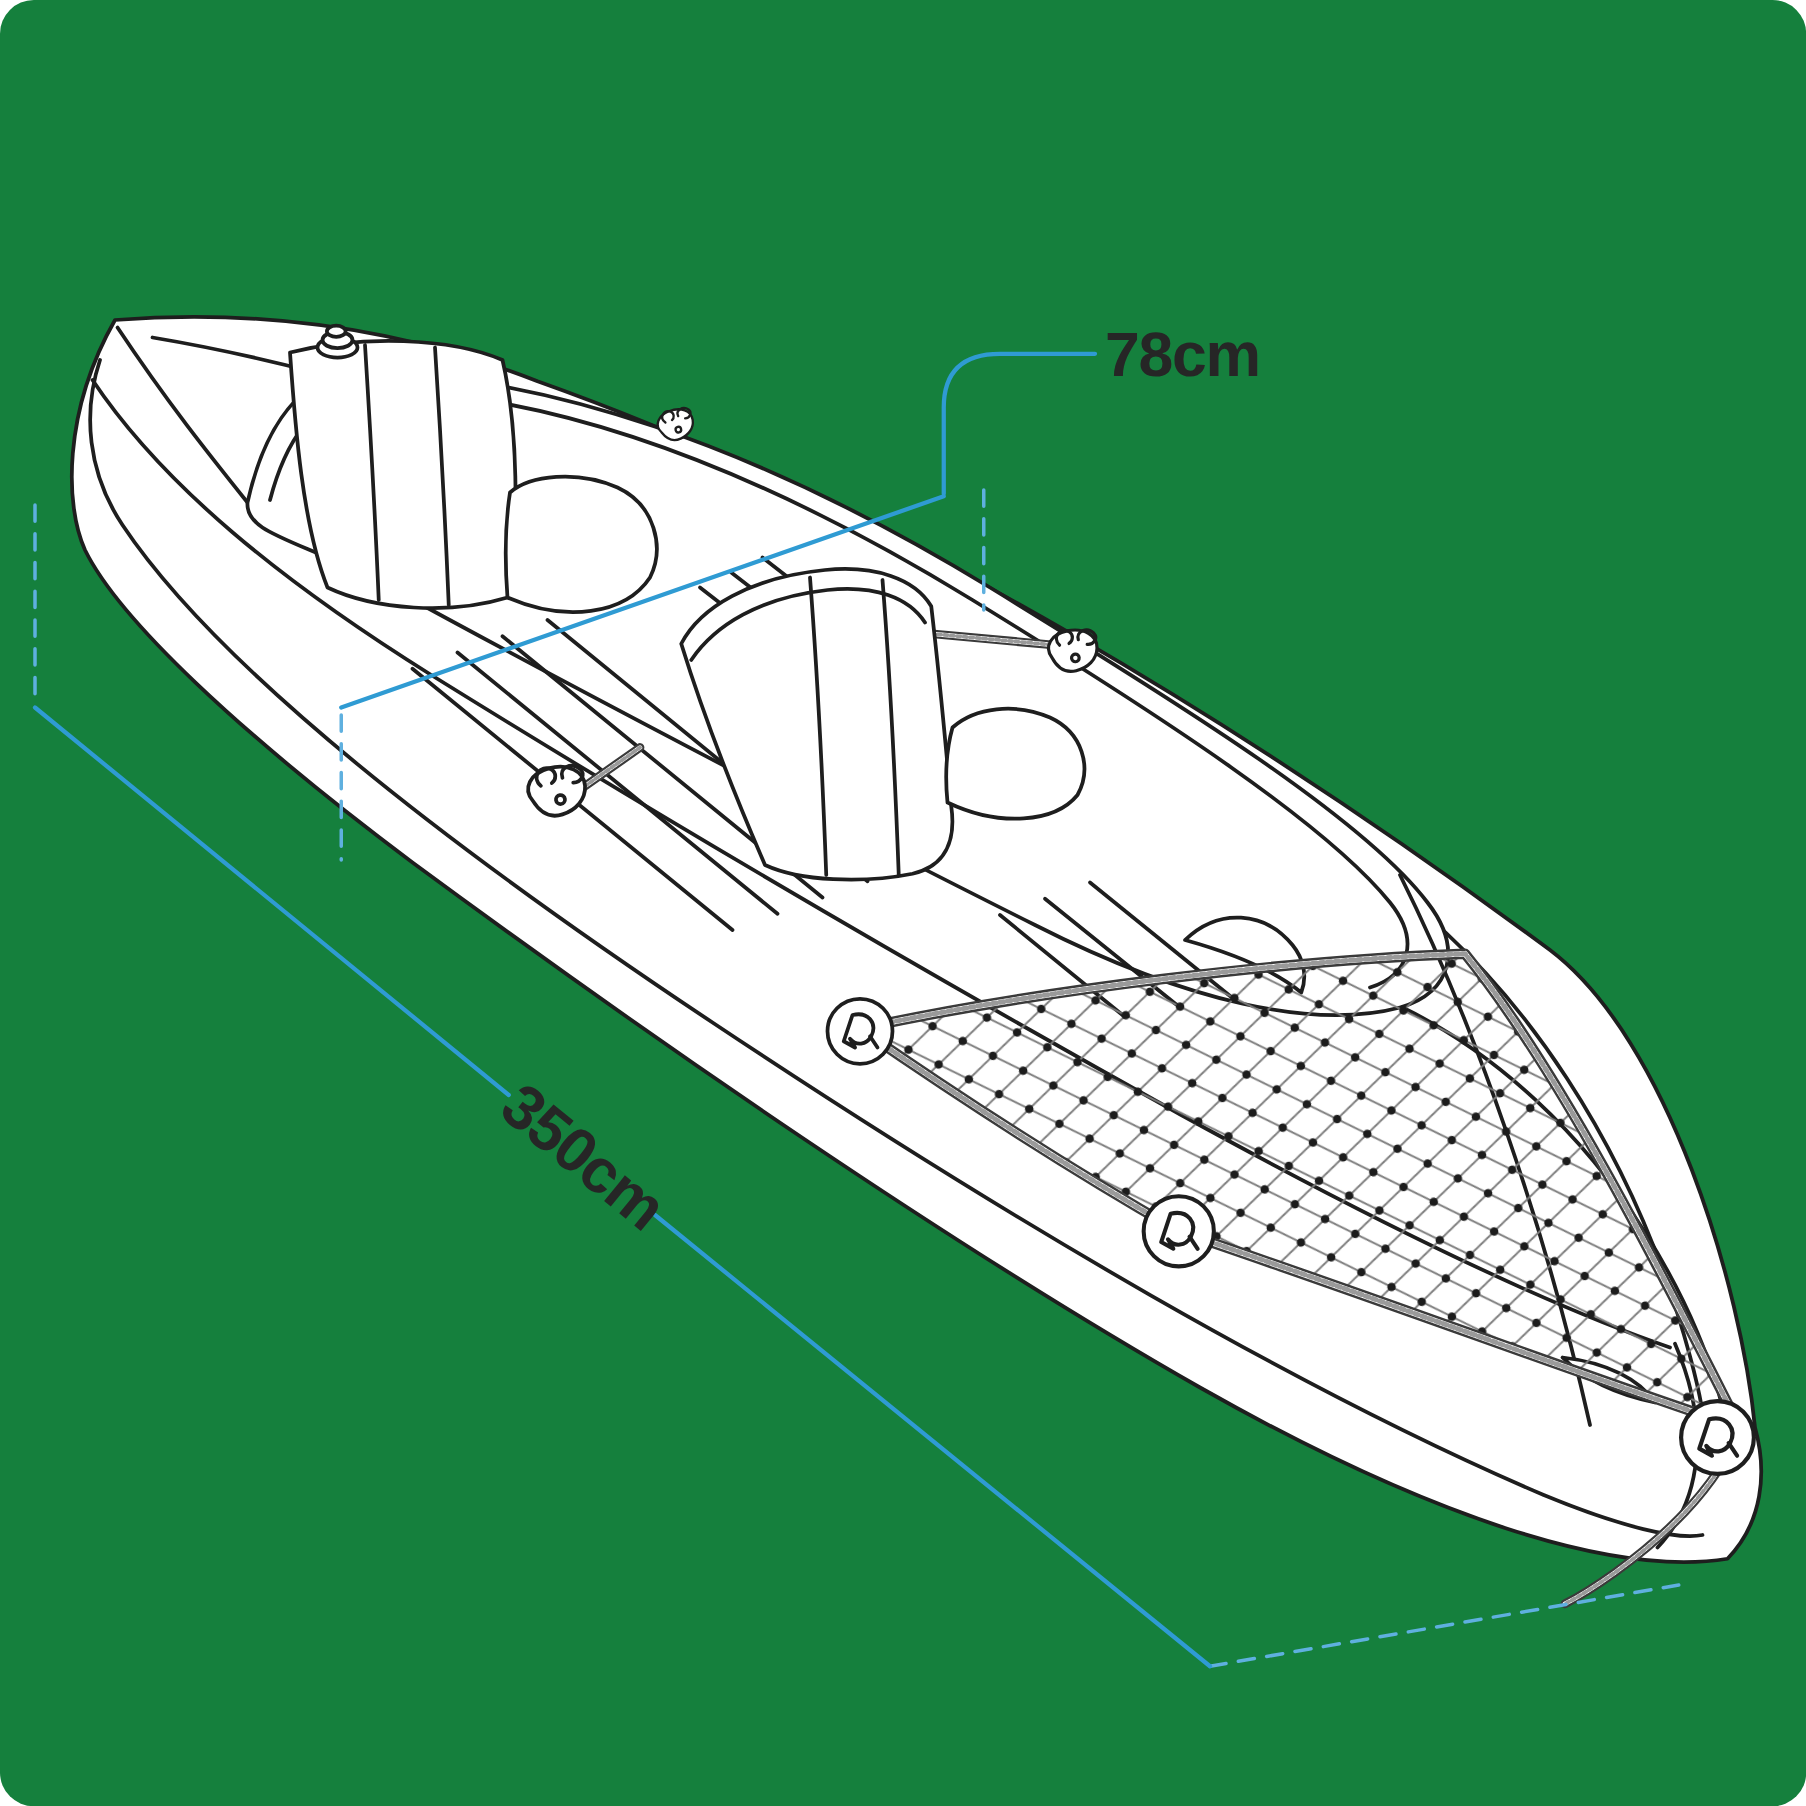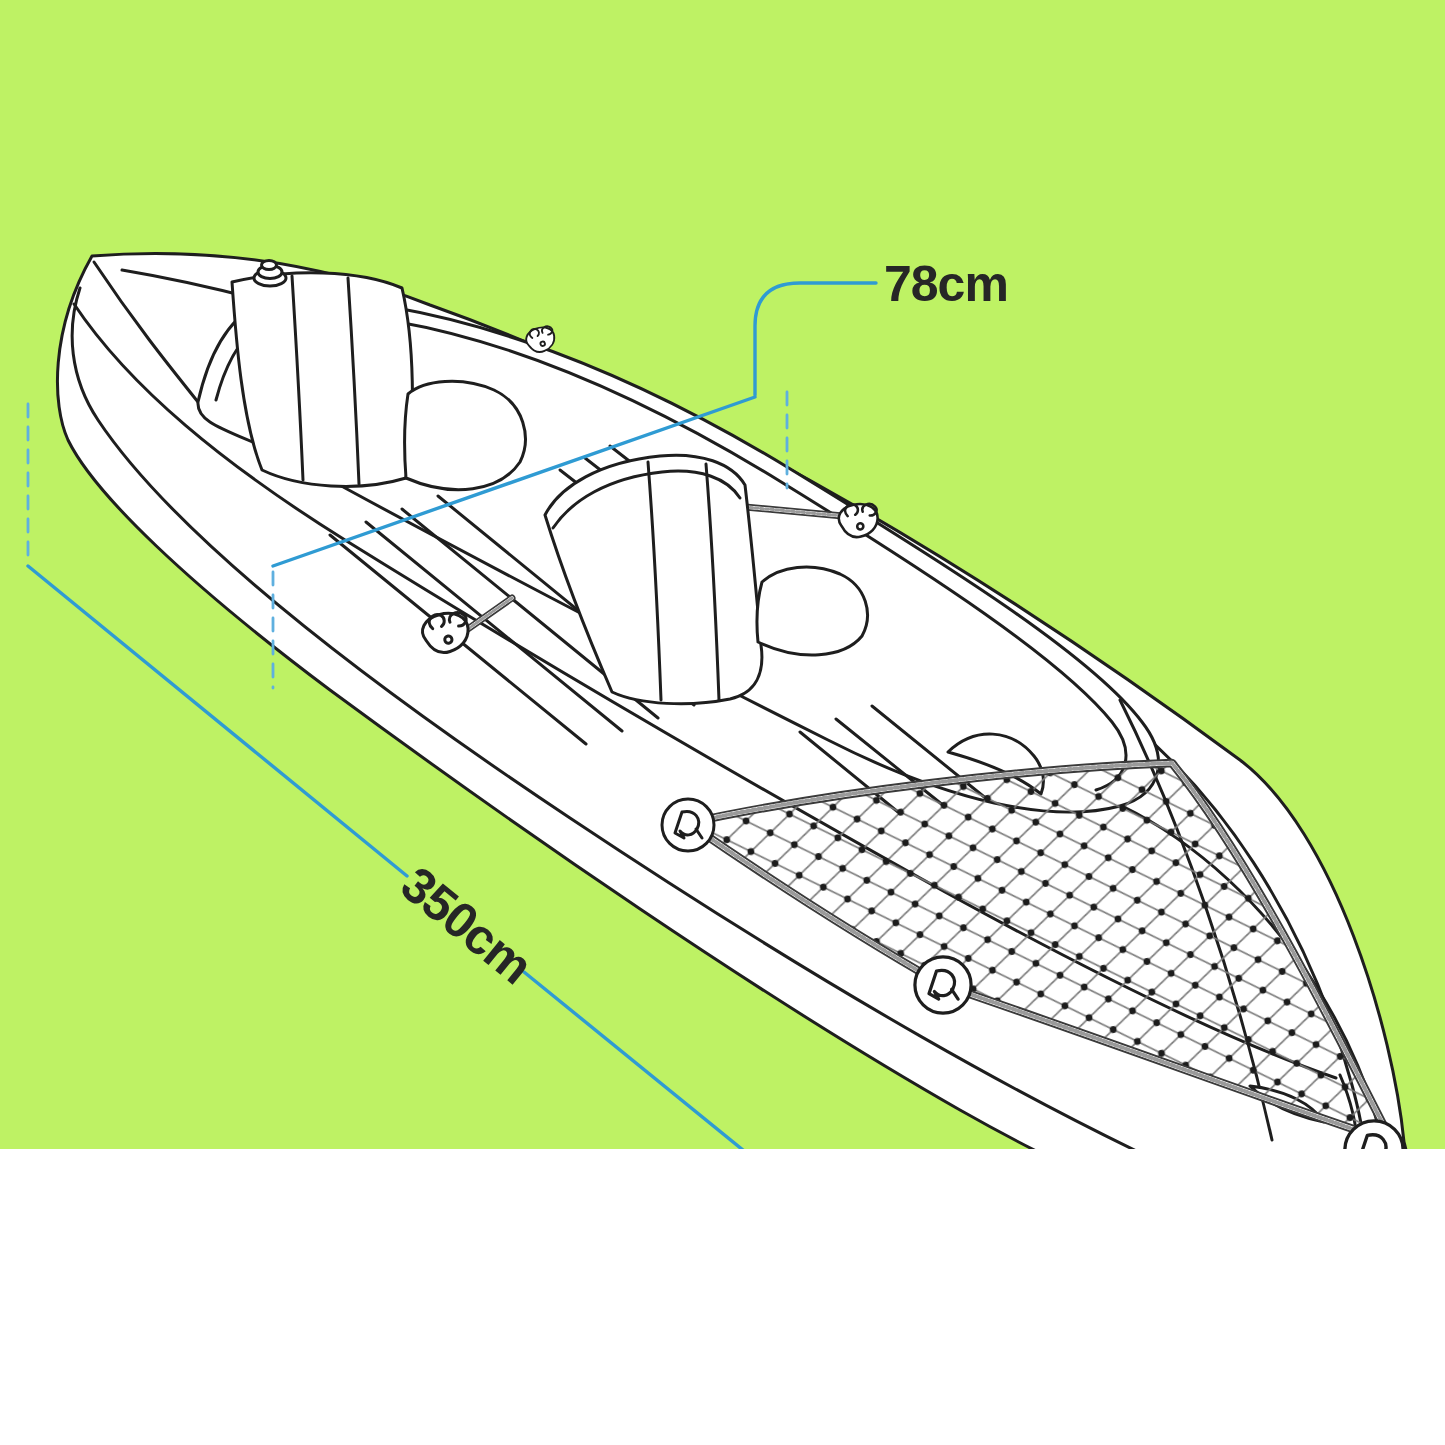--- a/index.html
+++ b/index.html
@@ -4,23 +4,24 @@
 <style>
   html, body {
     margin: 0;
     padding: 0;
     background: #ffffff;
     font-family: "Liberation Sans", sans-serif;
   }
   .stage {
     position: relative;
     width: 1445px;
-    height: 1149px;
-    background: #bef264;
+    height: 1445px;
+    background: #15803d;
     overflow: hidden;
+    border-radius: 27px;
   }
   svg { display: block; }
   .dim-label {
     font-family: "Liberation Sans", "DejaVu Sans", sans-serif;
     font-weight: 700;
     font-size: 50px;
     letter-spacing: -1px;
   }
 </style>
 </head>

